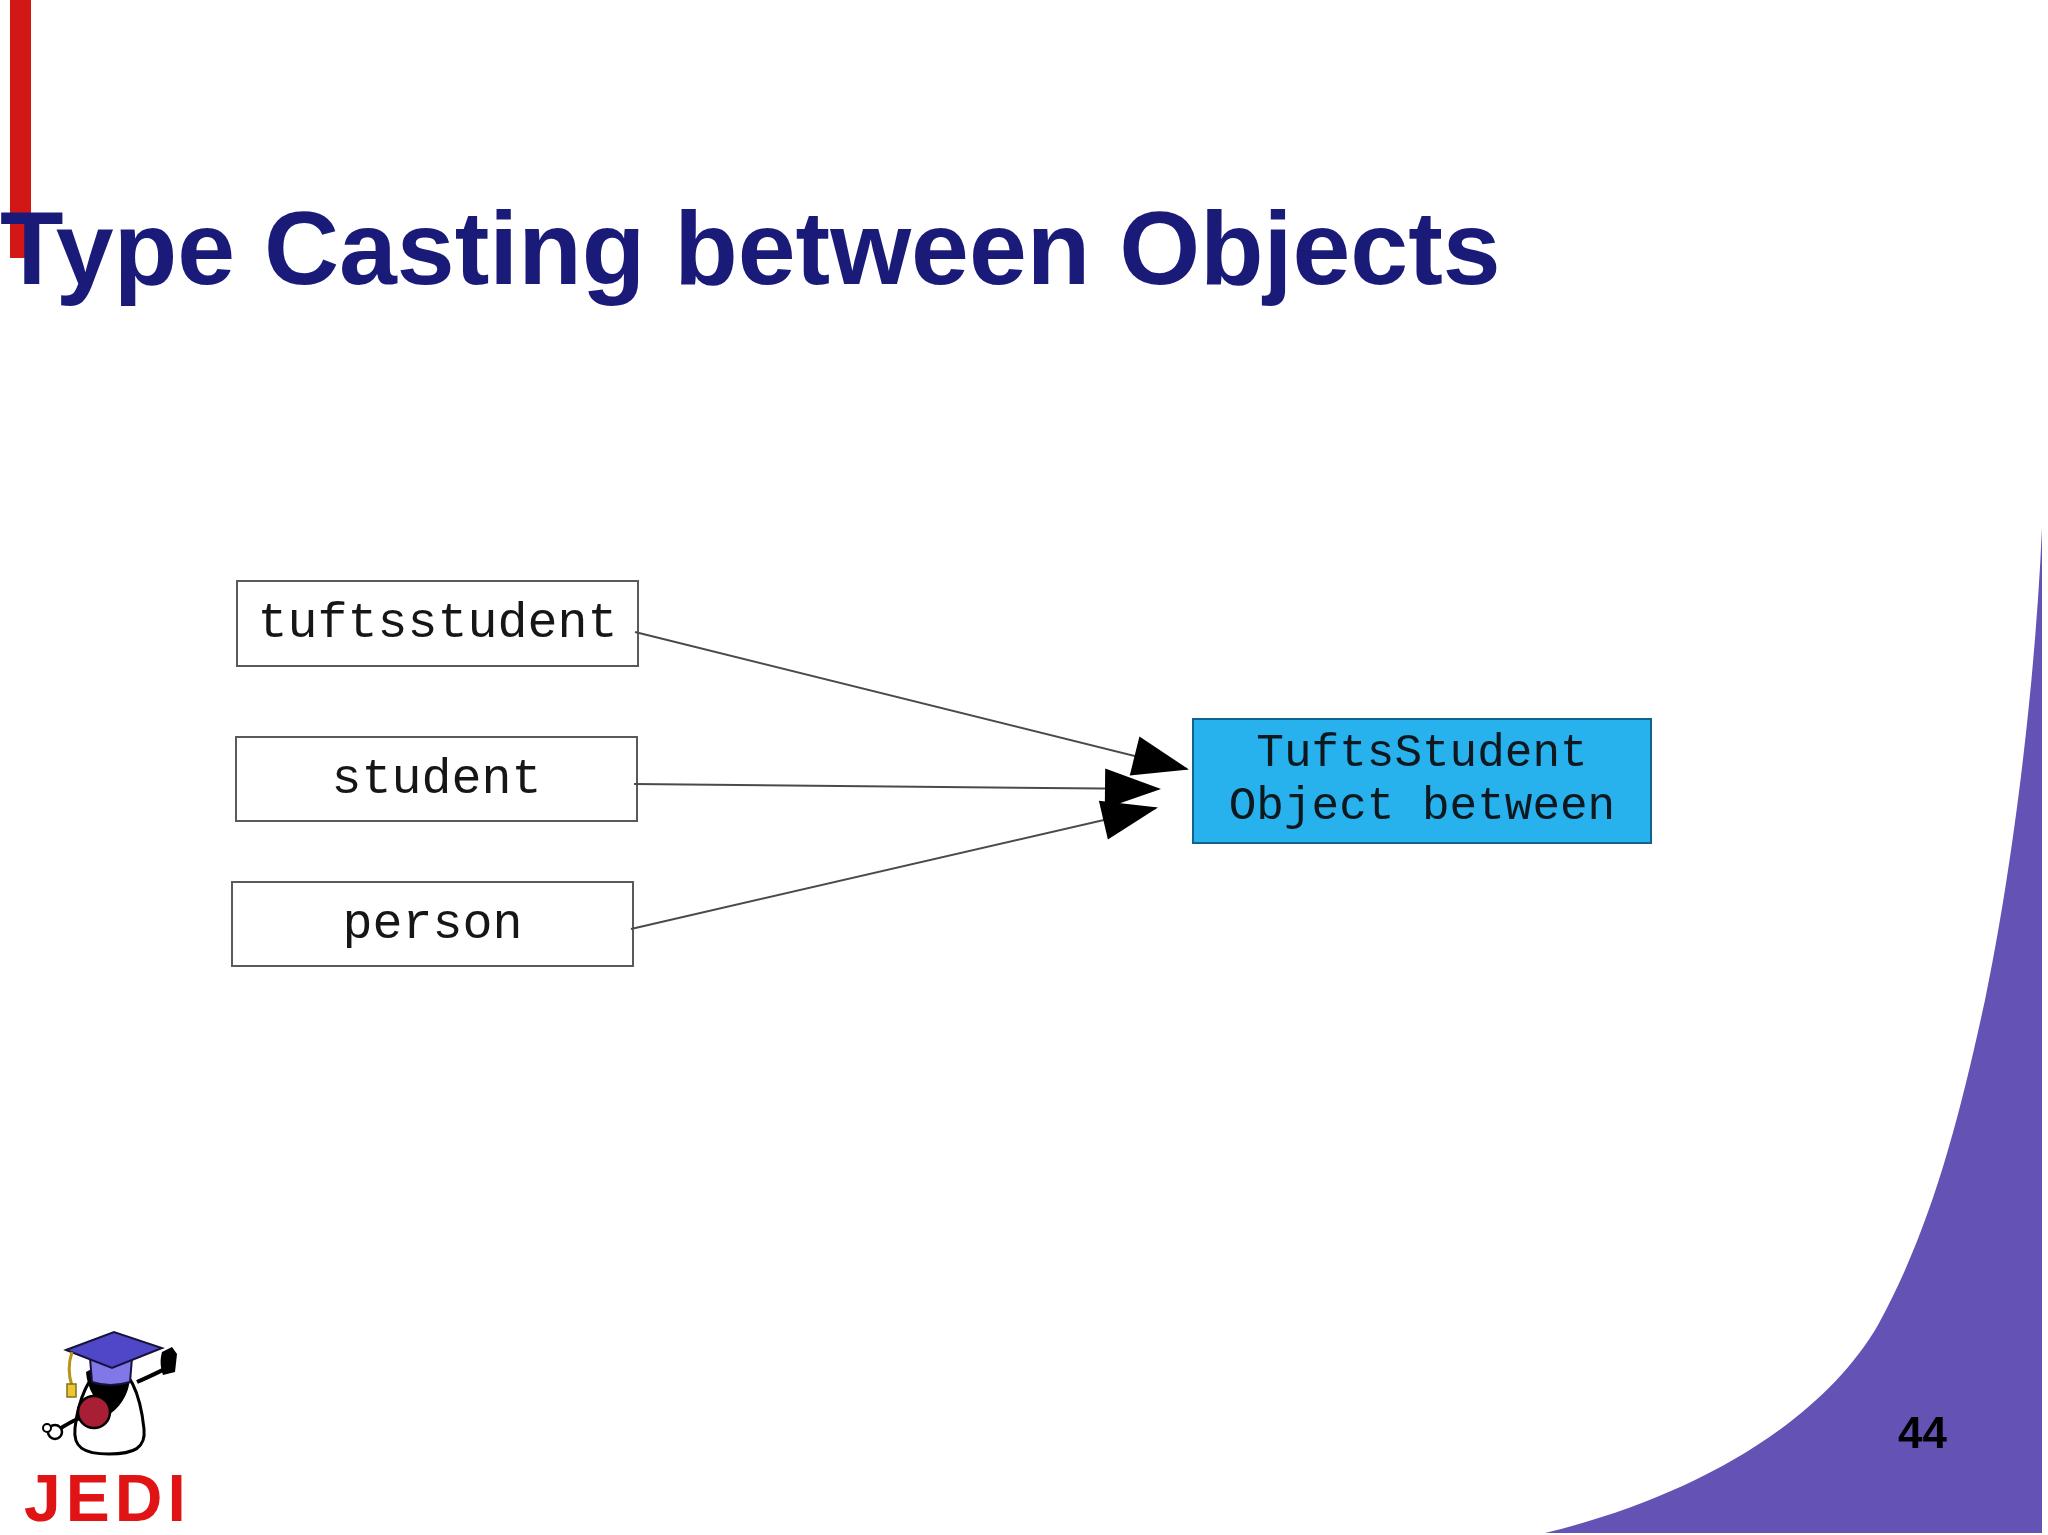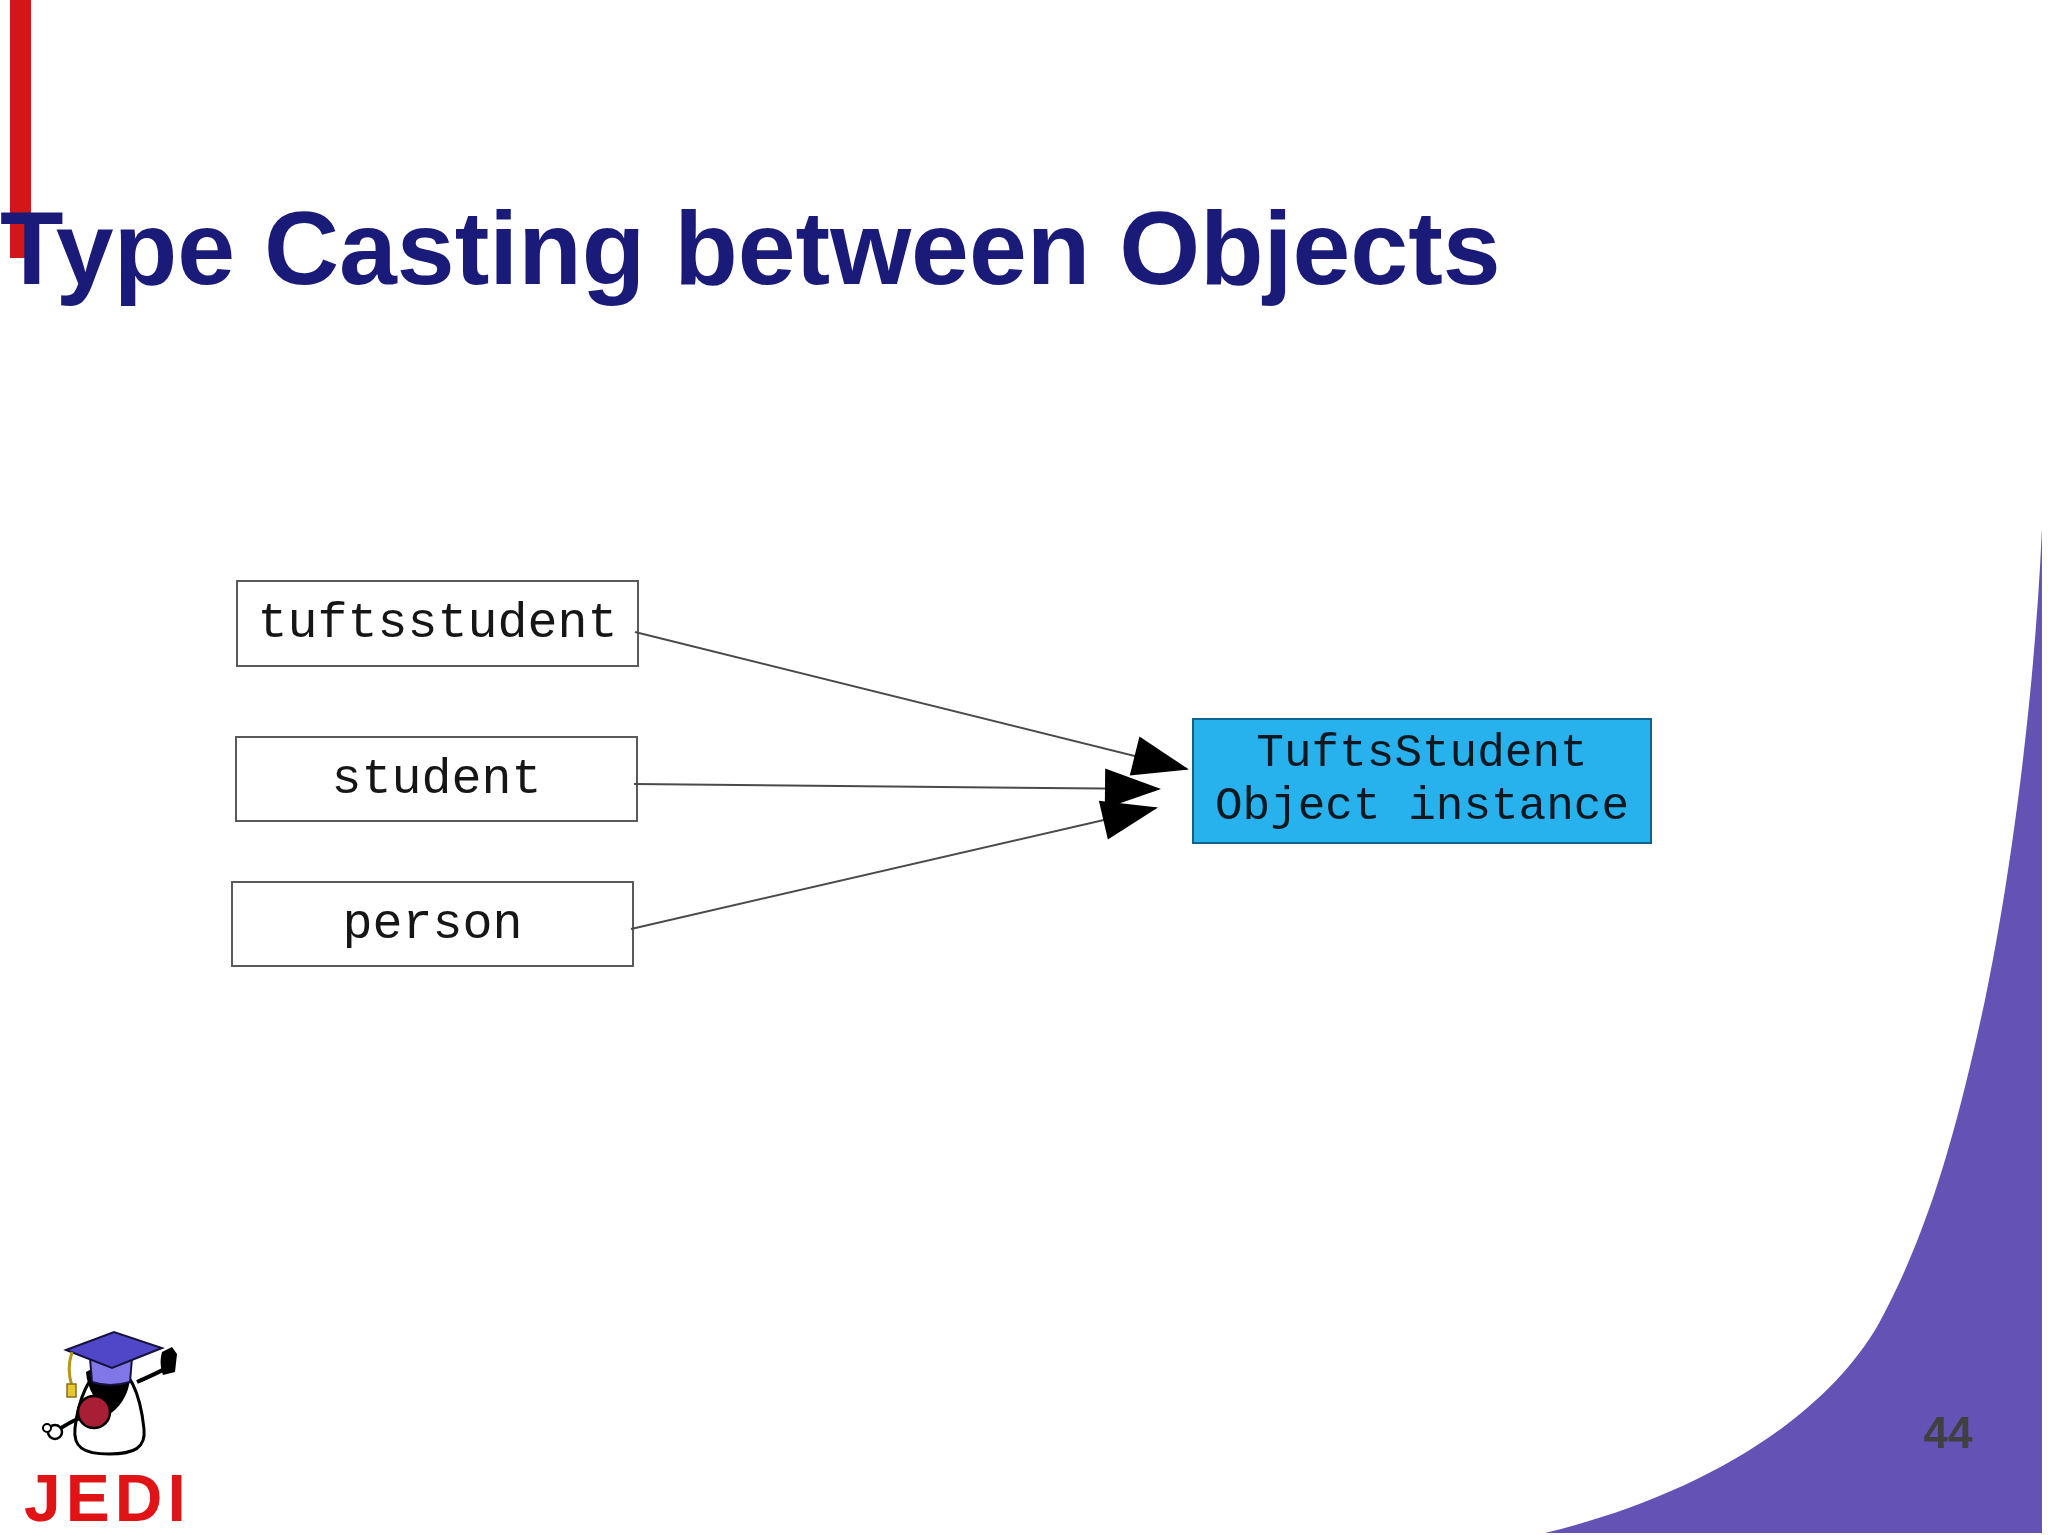--- a/index.html
+++ b/index.html
@@ -34,21 +34,21 @@
     display:flex; flex-direction:column; align-items:center; justify-content:center;
     font-family:"Liberation Mono","DejaVu Sans Mono",monospace;
     font-size:46px; line-height:1.15; color:#10181f; white-space:nowrap;
   }
   .overlay {
     position:absolute; left:0; top:0; width:2048px; height:1535px;
     pointer-events:none;
   }
   .pagenum {
     position:absolute; left:1898px; top:1408px; width:100px;
-    text-align:center; font-weight:bold; font-size:44px; color:#404040;
+    font-weight:bold; font-size:44px; color:#000000;
   }
   .logo { position:absolute; left:22px; top:1330px; width:230px; }
   .logotext {
     font-weight:700; font-size:66px; letter-spacing:5px;
     color:#e01414; margin-top:-4px; margin-left:2px;
     font-family:"Liberation Sans", sans-serif;
   }
 </style>
 </head>
 <body>
@@ -72,21 +72,21 @@
   </div>
   <div class="refbox b2">
     <span>student</span>
   </div>
   <div class="refbox b3">
     <span>person</span>
   </div>
 
   <div class="targetbox">
     <span>TuftsStudent</span>
-    <span>Object instance</span>
+    <span>Object between</span>
   </div>
 
   <svg class="overlay" width="2048" height="1535" viewBox="0 0 2048 1535" xmlns="http://www.w3.org/2000/svg">
     <defs>
       <marker id="ah" markerUnits="userSpaceOnUse" markerWidth="60" markerHeight="44" refX="56" refY="22" orient="auto">
         <path d="M 2,2 L 58,22 L 2,42 Z" fill="#000000"></path>
       </marker>
     </defs>
     <line x1="635" y1="632" x2="1187" y2="769" stroke="#4a4a4a" stroke-width="2" marker-end="url(#ah)"></line>
     <line x1="634" y1="784" x2="1159" y2="789" stroke="#4a4a4a" stroke-width="2" marker-end="url(#ah)"></line>

